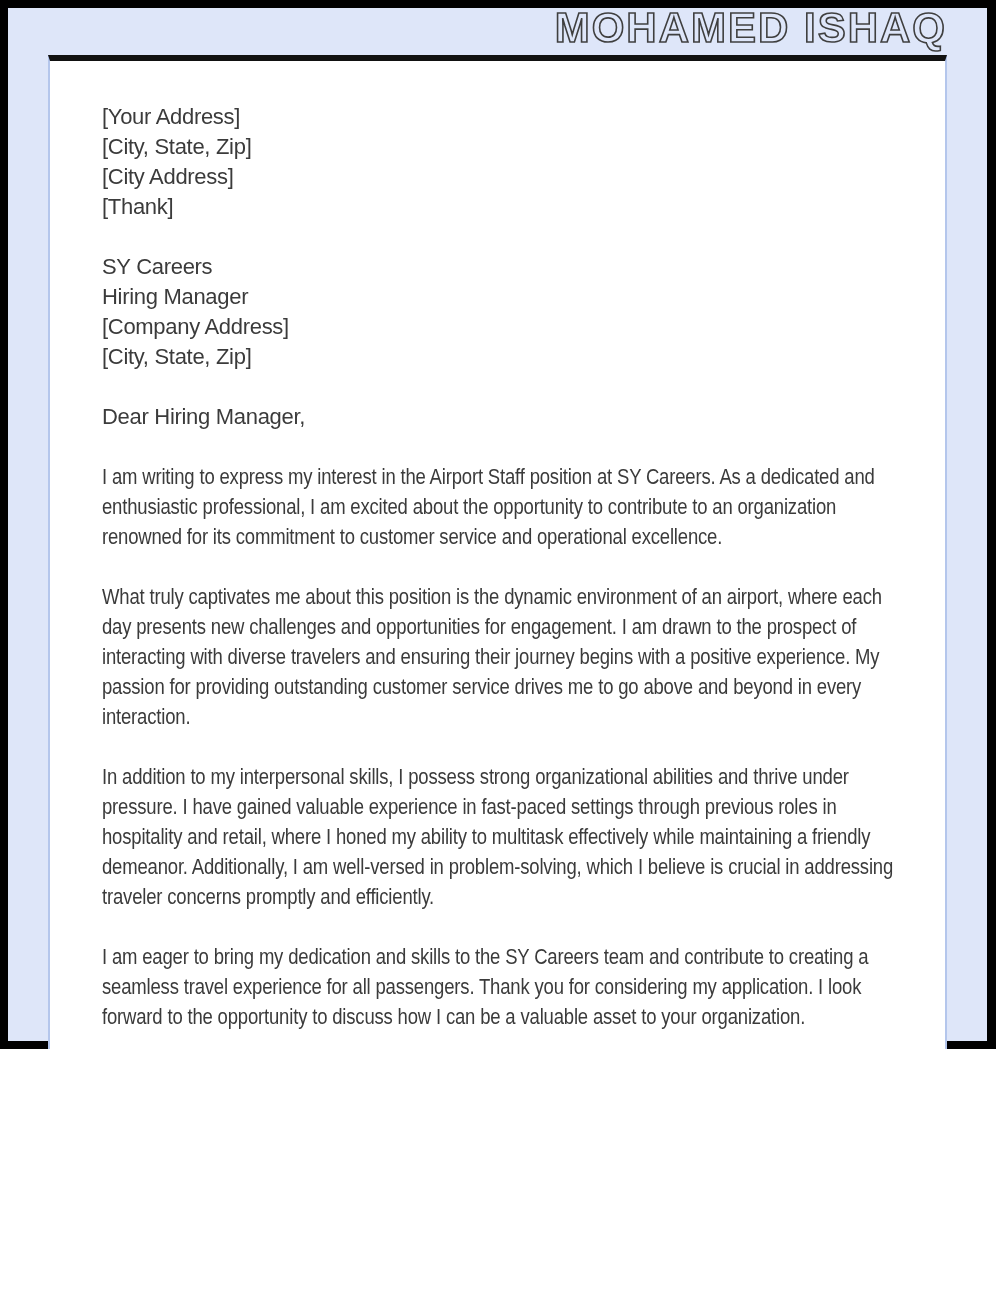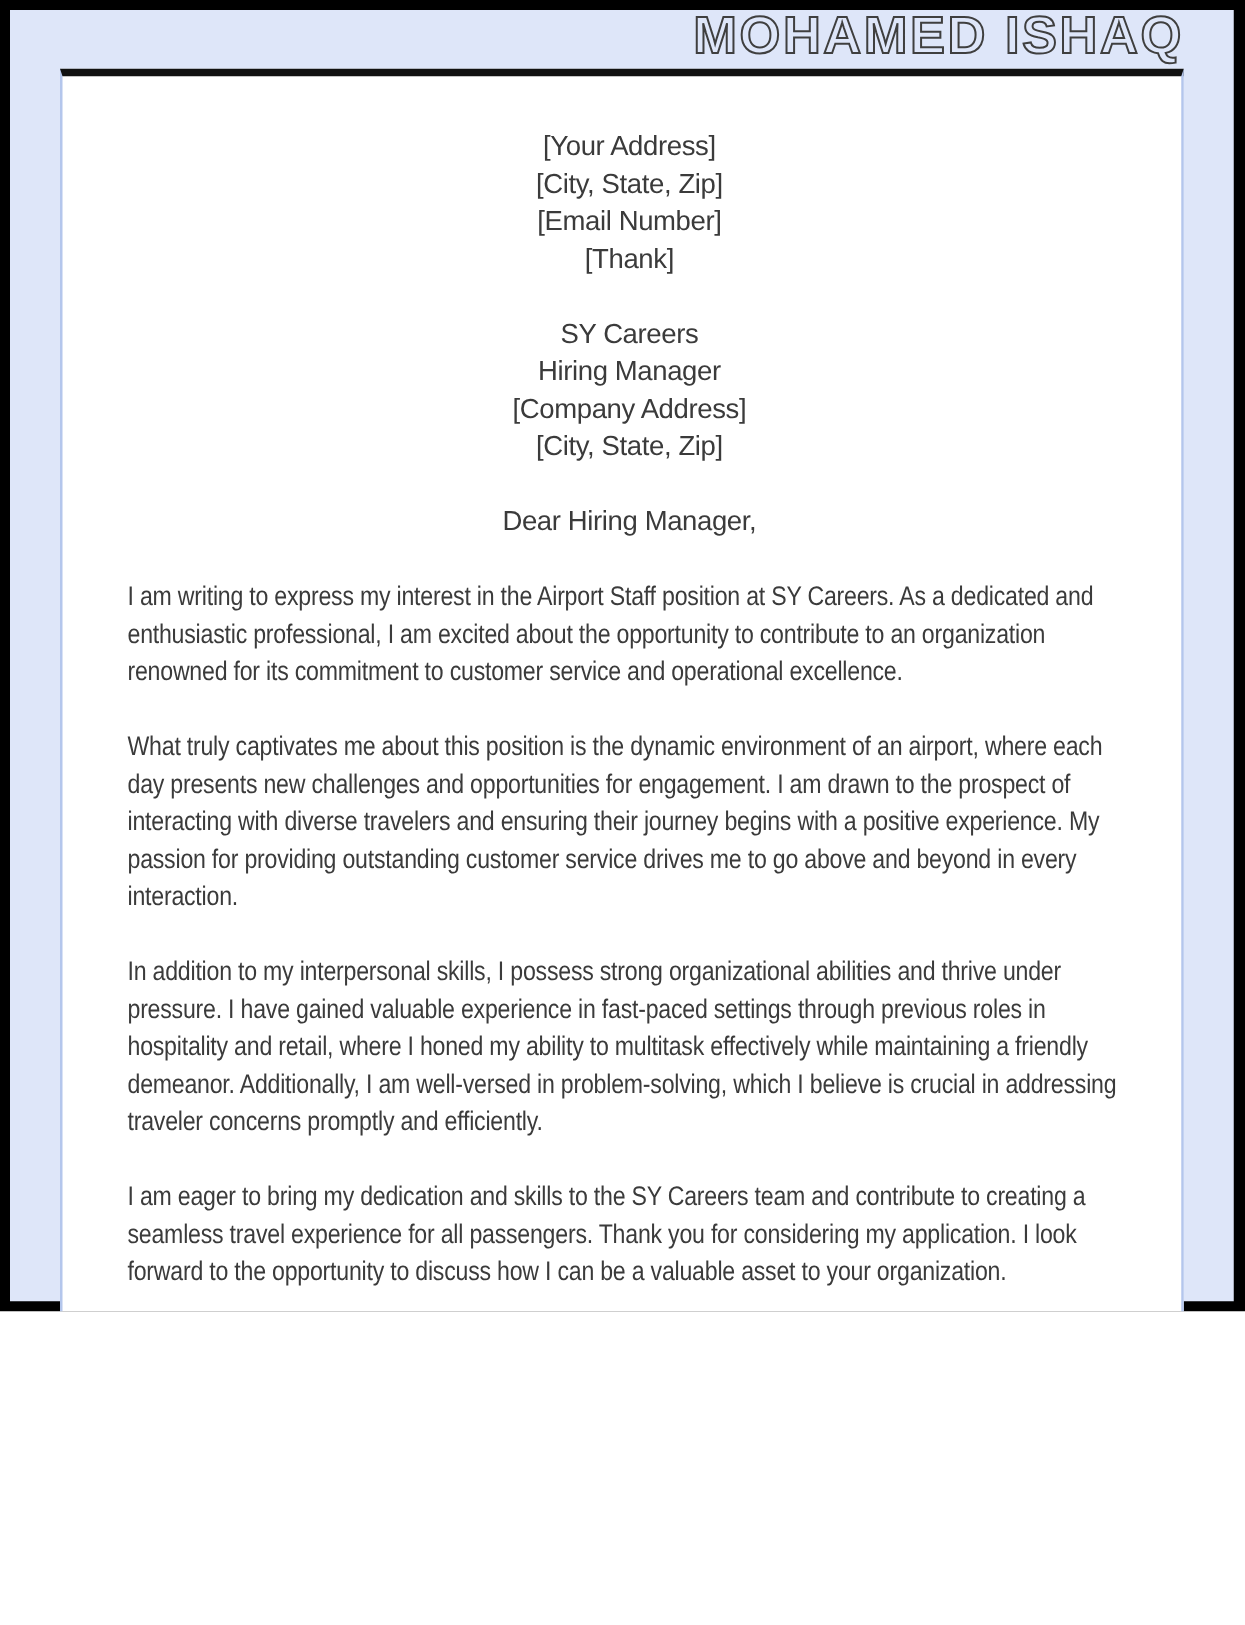--- a/index.html
+++ b/index.html
@@ -45,21 +45,20 @@
   .content {
     padding: 41px 40px 0 52px;
     color: var(--text, #3b3b3b);
   }
 
   .block {
     font-size: 22px;
     line-height: 30px;
     margin-bottom: 30px;
     letter-spacing: -0.3px;
-    text-align: center;
   }
 
   .para {
     font-size: 21.5px;
     line-height: 30px;
     width: 930px;
     transform: scaleX(0.86);
     transform-origin: 0 0;
     margin-bottom: 30px;
     letter-spacing: -0.2px;
@@ -94,21 +93,21 @@
   <div class="bg">
 
     <div class="header-name">MOHAMED ISHAQ</div>
 
     <div class="letter">
       <div class="content">
 
         <div class="block">
           <div>[Your Address]</div>
           <div>[City, State, Zip]</div>
-          <div>[Email Number]</div>
+          <div>[City Address]</div>
           <div>[Thank]</div>
         </div>
 
         <div class="block">
           <div>SY Careers</div>
           <div>Hiring Manager</div>
           <div>[Company Address]</div>
           <div>[City, State, Zip]</div>
         </div>
 

